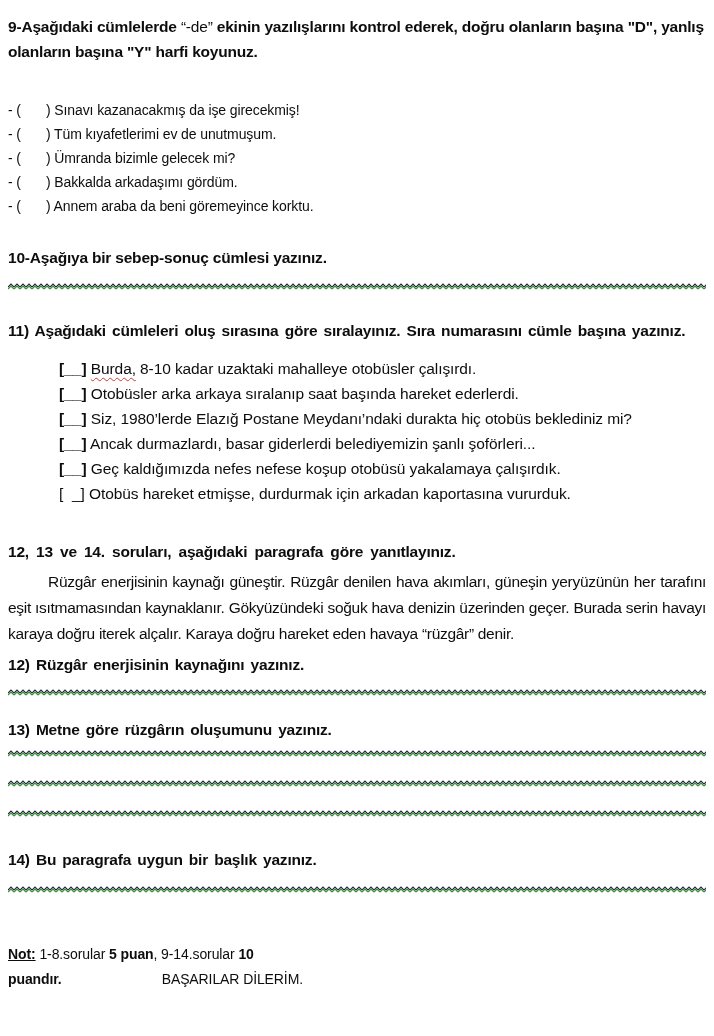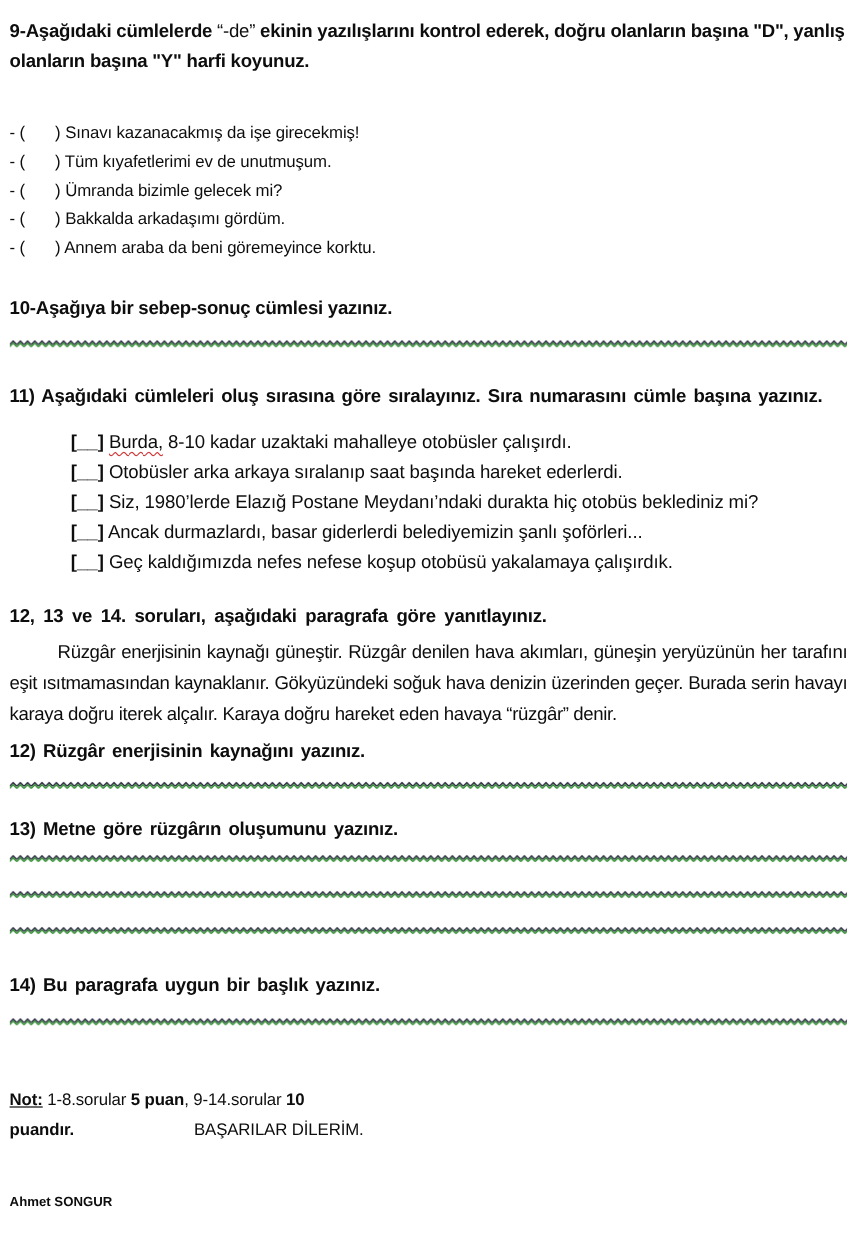--- a/index.html
+++ b/index.html
@@ -22,21 +22,21 @@
   .zz-1{margin-top:13px;}
   .q11-title{margin-top:27px;}
   .q11-items{margin:13px 0 0 27px;font-size:15.5px;letter-spacing:-0.1px;}
   .q11-item{line-height:25px;white-space:nowrap;}
   .bracket{letter-spacing:0;padding-left:24px;}
   .bracket.b{font-weight:bold;}
   .spellcheck:not(:empty){
     text-decoration-line:underline;text-decoration-style:wavy;
     text-decoration-color:#d03a3a;text-decoration-thickness:1px;text-underline-offset:3px;
   }
-  .intro-title{margin-top:20px;}
+  .intro-title{margin-top:33px;}
   .para{
     margin:5px 0 0 0;font-size:15.5px;letter-spacing:-0.3px;line-height:26px;
     text-align:justify;text-indent:40px;
   }
   .q12-title{margin-top:5px;}
   .zz-2{margin-top:12px;}
   .q13-title{margin-top:20px;}
   .zz-3{margin-top:8px;}
   .zz-4{margin-top:22px;}
   .zz-5{margin-top:22px;}
@@ -111,20 +111,24 @@
     <div class="q11-item"><span class="bracket b">[__]</span>
       <span class="spellcheck"></span>
       <span>Ancak durmazlardı, basar giderlerdi belediyemizin şanlı şoförleri...</span>
     </div>
 
     <div class="q11-item"><span class="bracket b">[__]</span>
       <span class="spellcheck"></span>
       <span>Geç kaldığımızda nefes nefese koşup otobüsü yakalamaya çalışırdık.</span>
     </div>
 
+    <div class="q11-item"><span class="bracket">[&nbsp;&nbsp;_]</span>
+      <span class="spellcheck"></span>
+      <span>Otobüs hareket etmişse, durdurmak için arkadan kaportasına vururduk.</span>
+    </div>
   </div>
 
 <p class="title intro-title wide">12, 13 ve 14. soruları,  aşağıdaki  paragrafa  göre  yanıtlayınız.</p>
 
 <p class="para">Rüzgâr enerjisinin kaynağı güneştir. Rüzgâr denilen hava akımları, güneşin yeryüzünün her tarafını eşit ısıtmamasından kaynaklanır. Gökyüzündeki soğuk hava denizin üzerinden geçer. Burada serin havayı karaya doğru iterek alçalır. Karaya doğru hareket eden havaya “rüzgâr” denir.</p>
 
 <p class="title q12-title slightwide">12) Rüzgâr enerjisinin kaynağını  yazınız.</p>
 <svg class="zigzag zz-2">
     <rect width="698" height="8" fill="url(#zz)"></rect>
   </svg>

